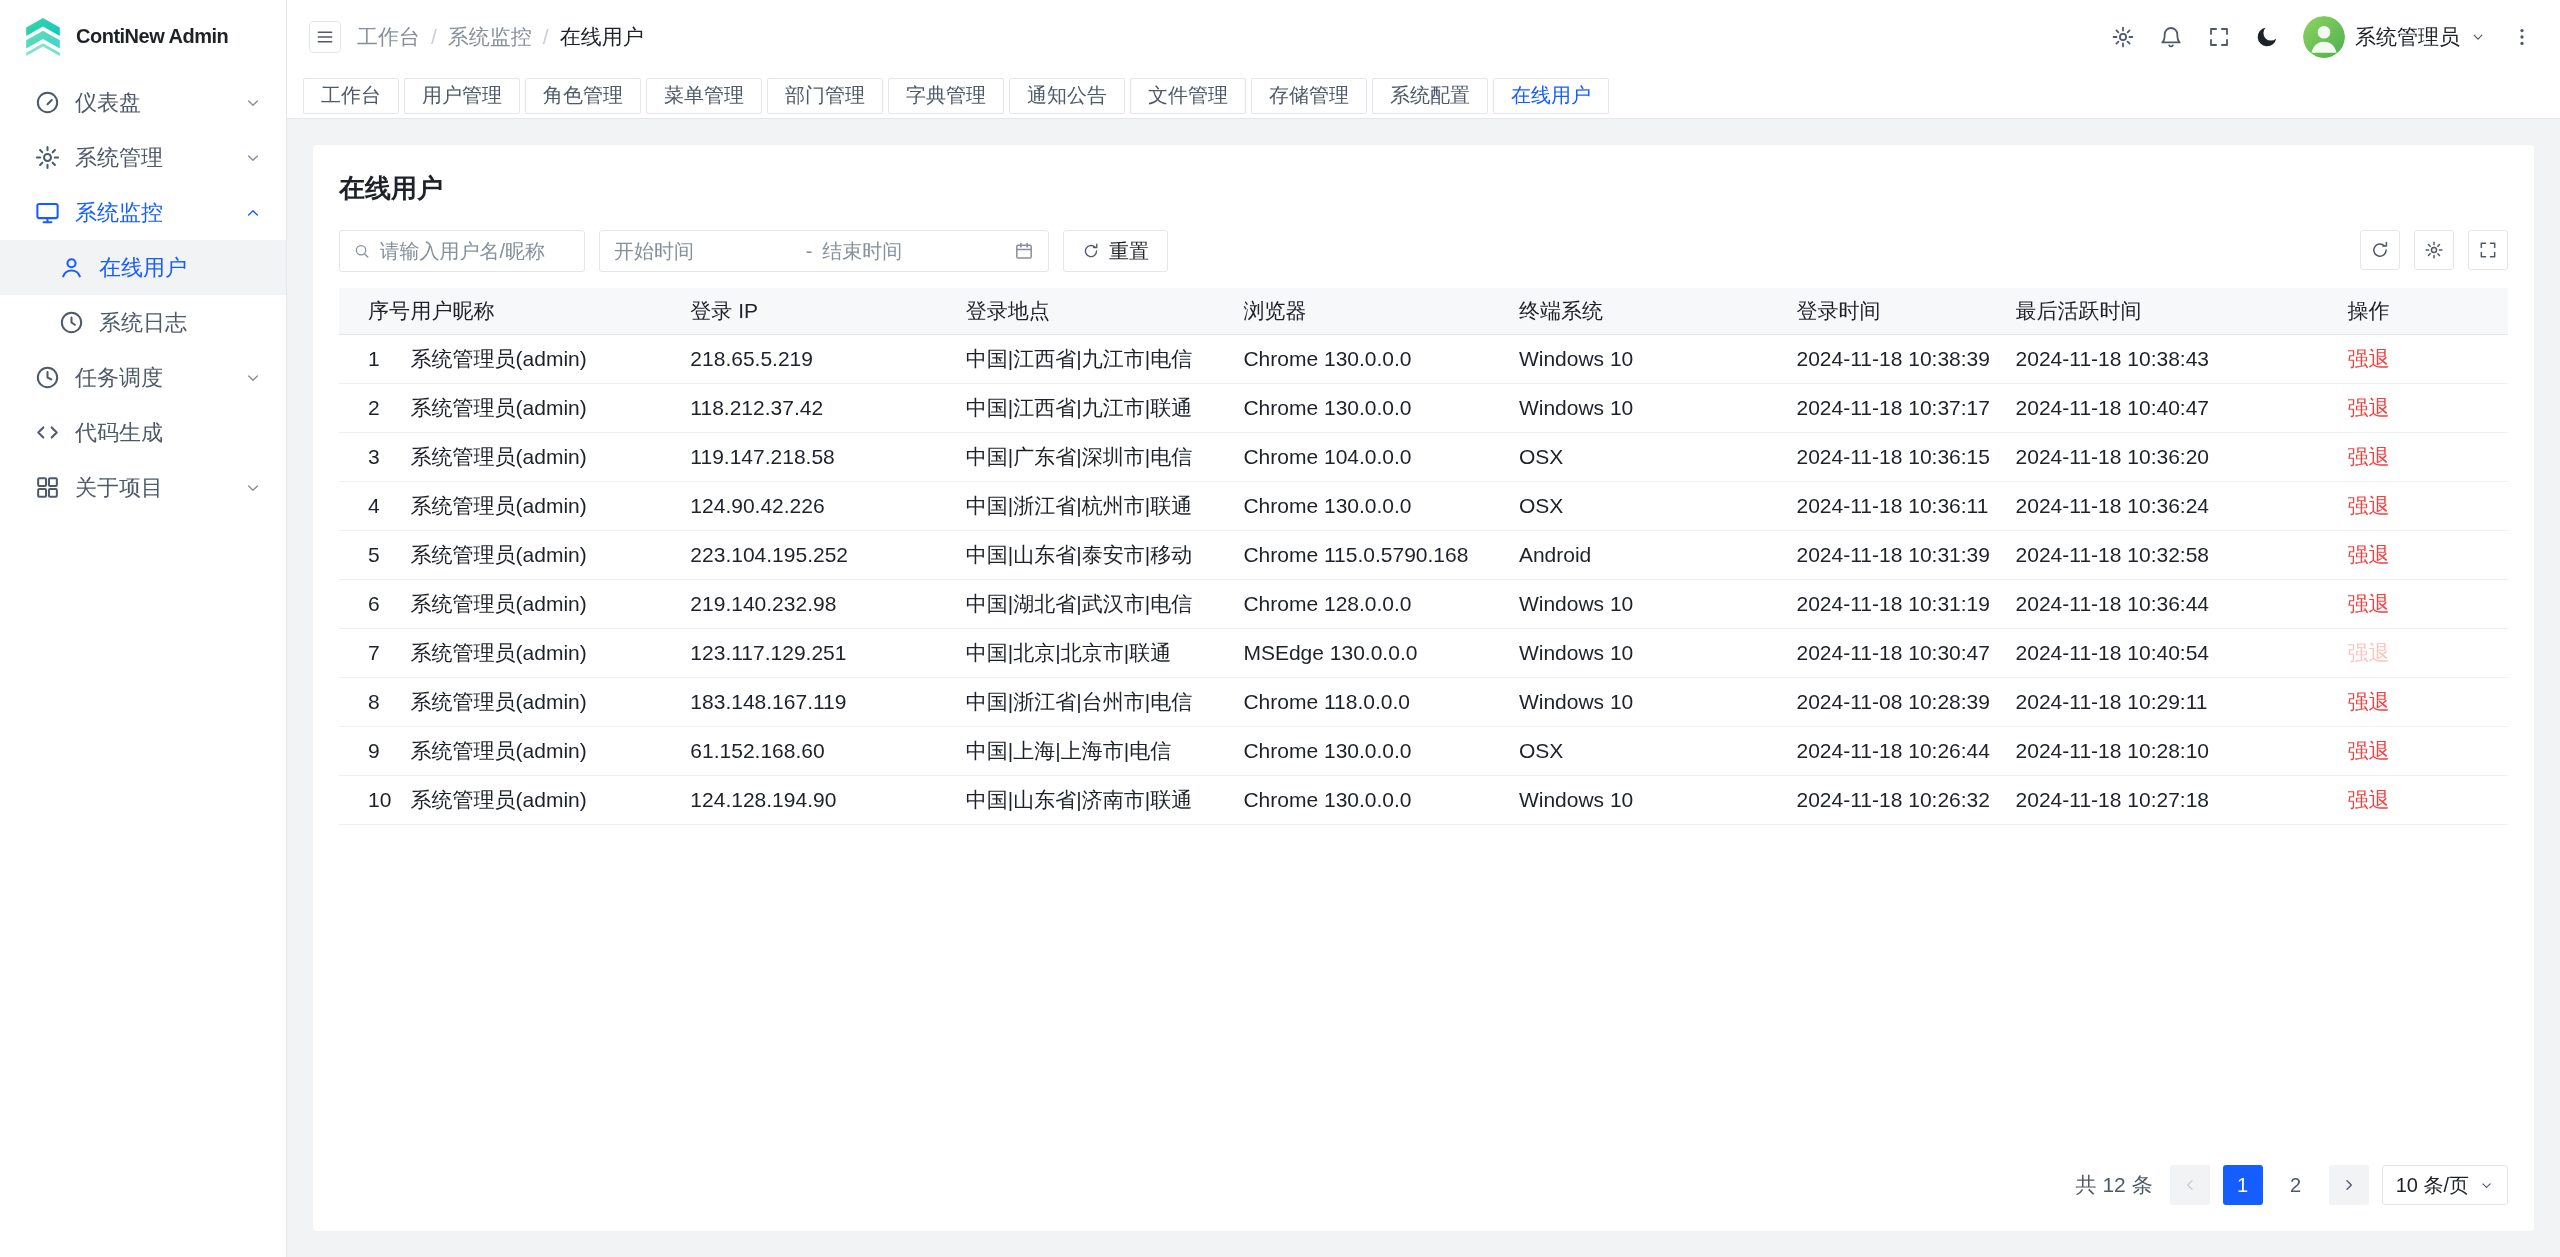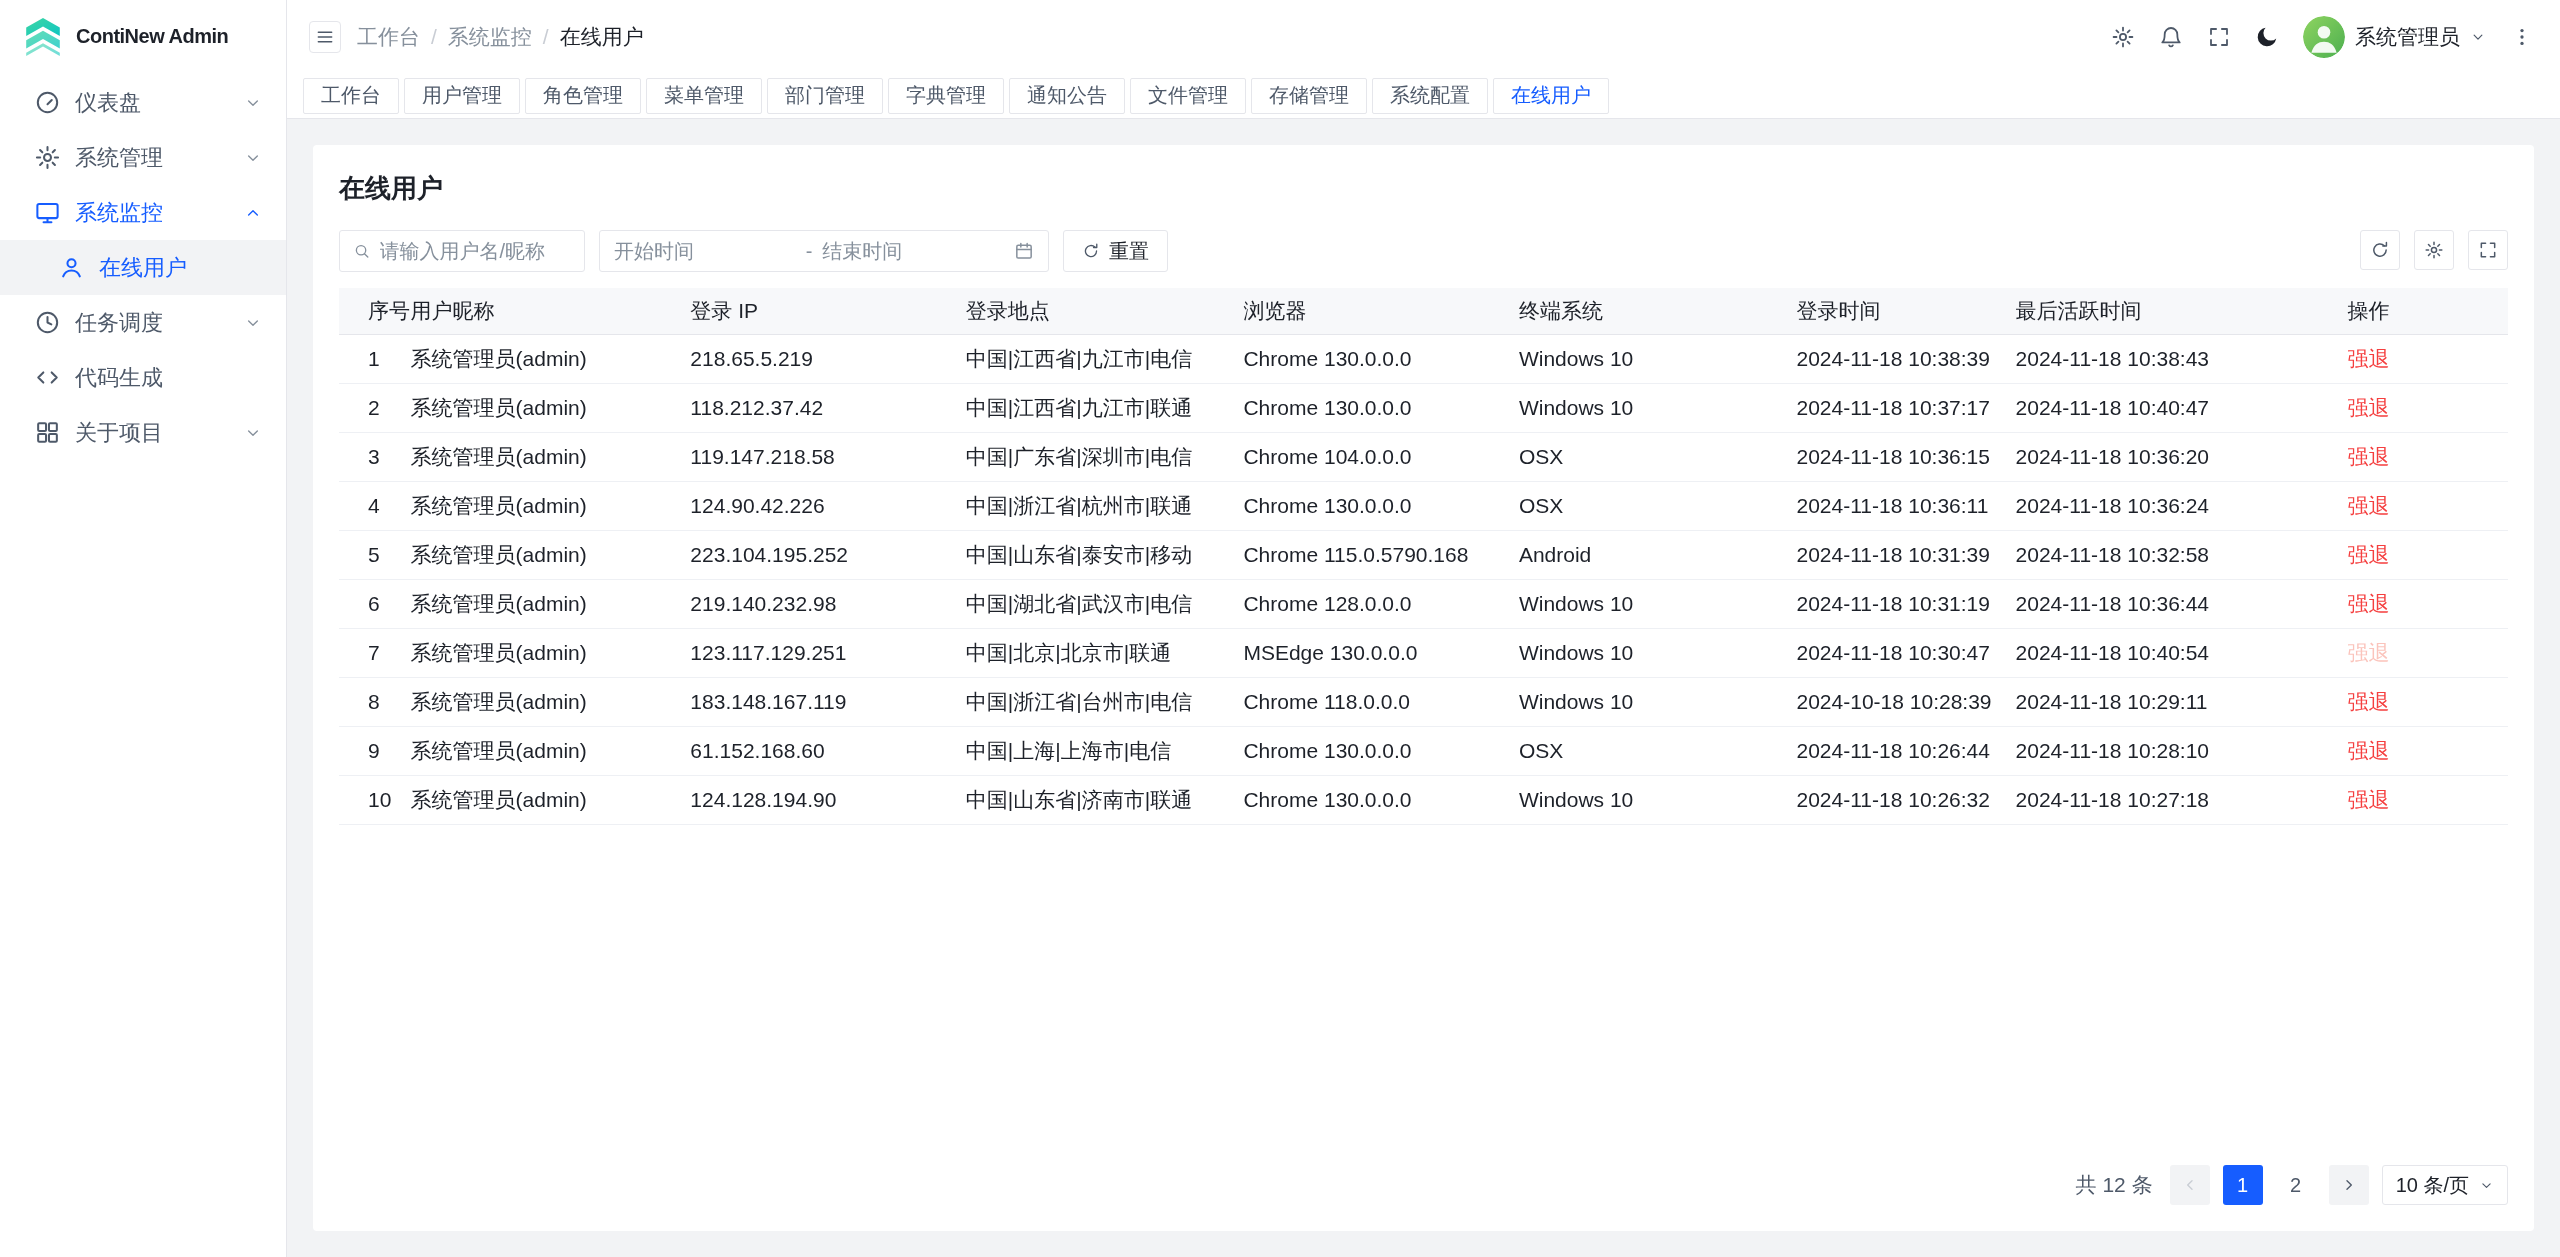--- a/index.html
+++ b/index.html
@@ -167,20 +167,30 @@
         <div class="menu-item sub active">
     <span class="mi-icon" data-icon="user-icon">
             <svg xmlns="http://www.w3.org/2000/svg" viewBox="0 0 24 24" fill="none" stroke="currentColor" stroke-width="1.8" stroke-linecap="round" stroke-linejoin="round">
               <circle cx="12" cy="8.2" r="3.6"></circle>
               <path d="M4.6 19.9c1.2-3.4 4-5.3 7.4-5.3s6.2 1.9 7.4 5.3"></path>
             </svg>
           </span>
     <span class="mi-label">在线用户</span>
 
   </div>
+        <div class="menu-item sub">
+    <span class="mi-icon" data-icon="history-icon">
+            <svg xmlns="http://www.w3.org/2000/svg" viewBox="0 0 24 24" fill="none" stroke="currentColor" stroke-width="1.8" stroke-linecap="round" stroke-linejoin="round">
+              <circle cx="12" cy="12" r="8.6"></circle>
+              <path d="M12 7.6V12l3 2"></path>
+            </svg>
+          </span>
+    <span class="mi-label">系统日志</span>
+
+  </div>
         <div class="menu-item">
     <span class="mi-icon" data-icon="clock-icon">
             <svg xmlns="http://www.w3.org/2000/svg" viewBox="0 0 24 24" fill="none" stroke="currentColor" stroke-width="1.8" stroke-linecap="round" stroke-linejoin="round">
               <circle cx="12" cy="12" r="8.6"></circle>
               <path d="M12 7.2V12l3.4 1.7"></path>
             </svg>
           </span>
     <span class="mi-label">任务调度</span>
     <span class="mi-chevron" data-icon="chevron-down-icon">
             <svg xmlns="http://www.w3.org/2000/svg" viewBox="0 0 24 24" fill="none" stroke="currentColor" stroke-width="1.8" stroke-linecap="round" stroke-linejoin="round">
@@ -510,21 +520,21 @@
       <a class="force-logout disabled">强退</a>
     </td>
   </tr>
                 <tr>
     <td>8</td>
     <td>系统管理员(admin)</td>
     <td>183.148.167.119</td>
     <td>中国|浙江省|台州市|电信</td>
     <td>Chrome 118.0.0.0</td>
     <td>Windows 10</td>
-    <td>2024-10-18 10:28:39</td>
+    <td>2024-11-08 10:28:39</td>
     <td>2024-11-18 10:29:11</td>
     <td>
       <a class="force-logout">强退</a>
     </td>
   </tr>
                 <tr>
     <td>9</td>
     <td>系统管理员(admin)</td>
     <td>61.152.168.60</td>
     <td>中国|上海|上海市|电信</td>

